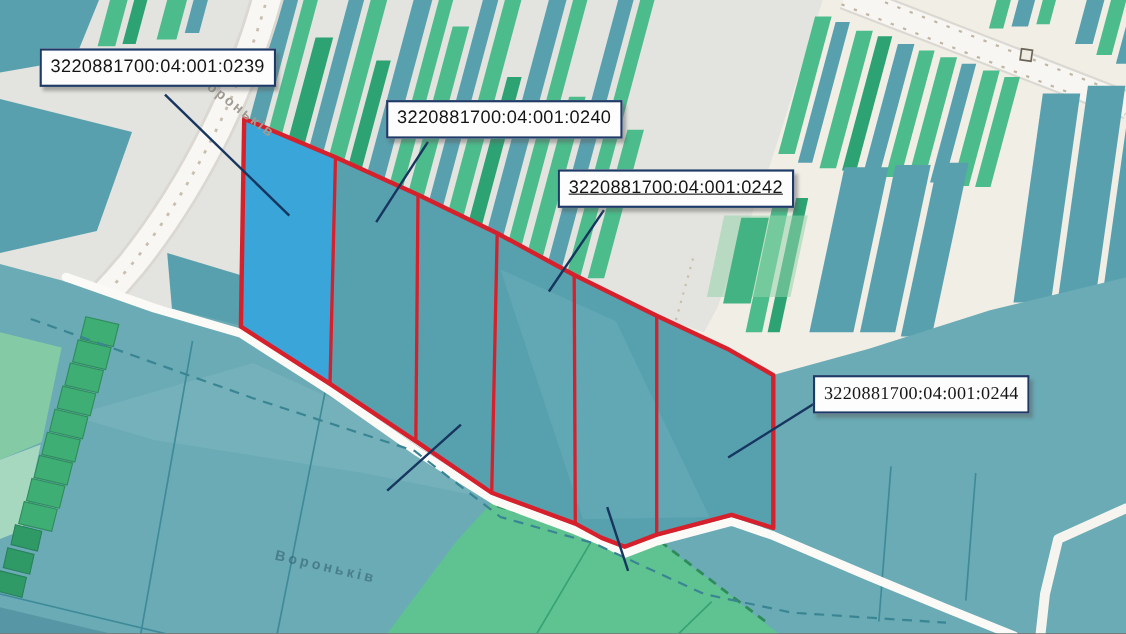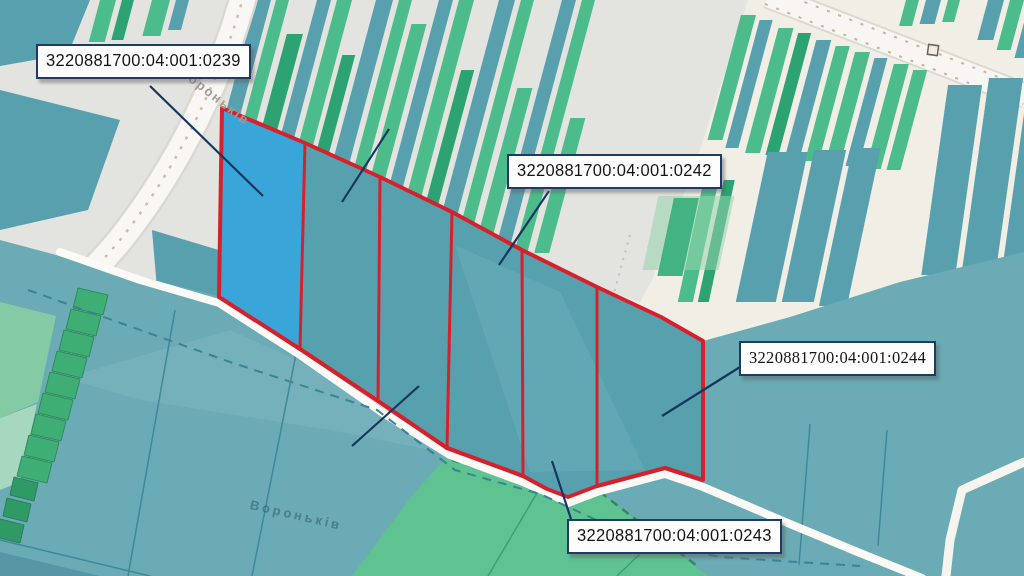--- a/index.html
+++ b/index.html
@@ -185,16 +185,16 @@
     <line x1="352" y1="446" x2="419" y2="386"></line>
     <line x1="552" y1="461" x2="571" y2="519"></line>
     <line x1="740" y1="367" x2="662" y2="416"></line>
   </g>
 </svg>
 
   <span class="street top" style="left:186px;top:64px;">Вороньків</span>
   <span class="street bottom" style="left:252px;top:497px;">Вороньків</span>
 
   <div class="plabel" style="left:36px;top:44px;">3220881700:04:001:0239</div>
-  <div class="plabel" style="left:507px;top:154px;">3220881700:04:001:0242</div>
+  <div class="plabel" style="left:351px;top:91px;">3220881700:04:001:0240</div>
+  <div class="plabel" style="left:507px;top:154px;text-decoration:underline;">3220881700:04:001:0242</div>
   <div class="plabel" style="left:739px;top:341px;font-family:Liberation Serif, serif;">3220881700:04:001:0244</div>
-  <div class="plabel" style="left:567px;top:519px;">3220881700:04:001:0243</div>
 </div>
 
 </body></html>

